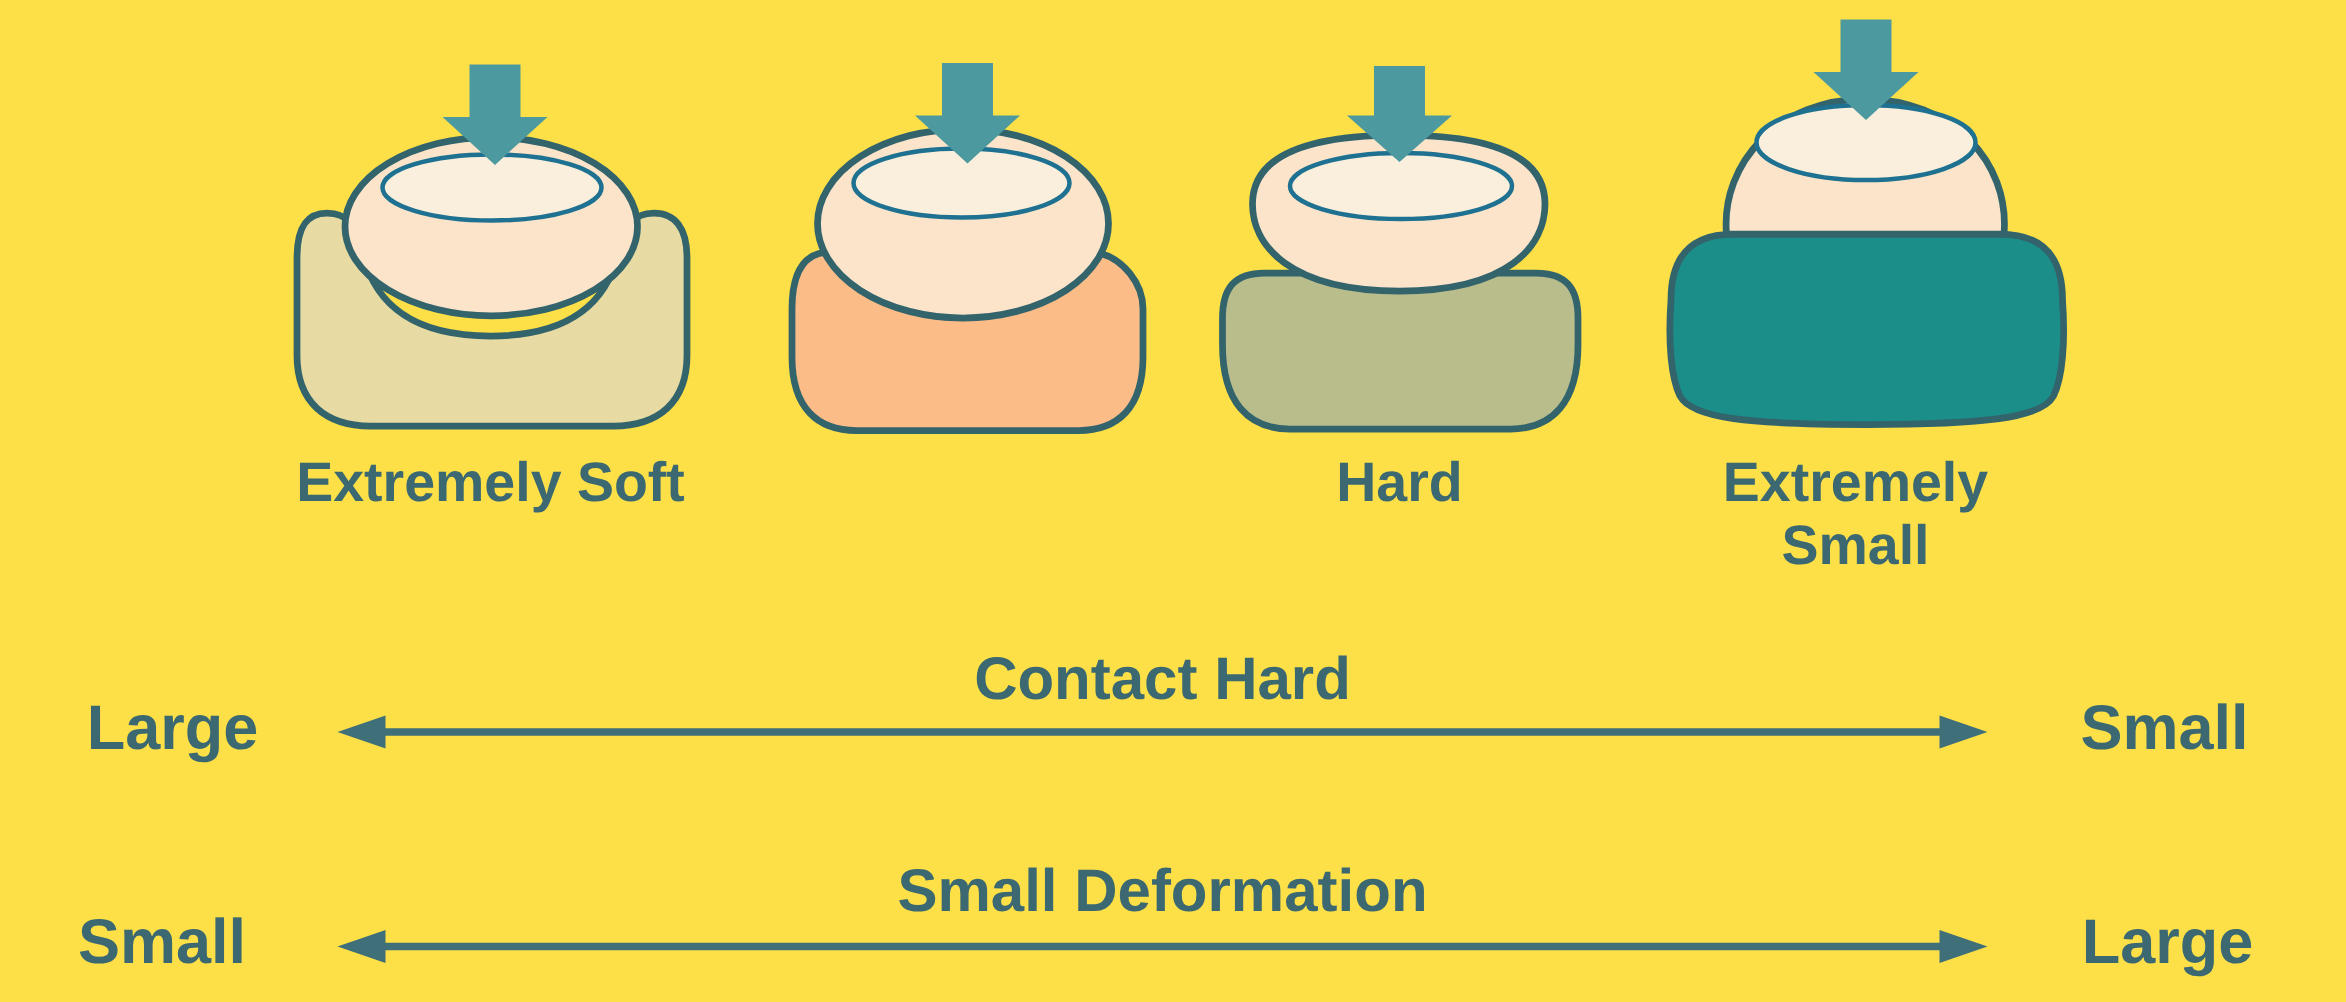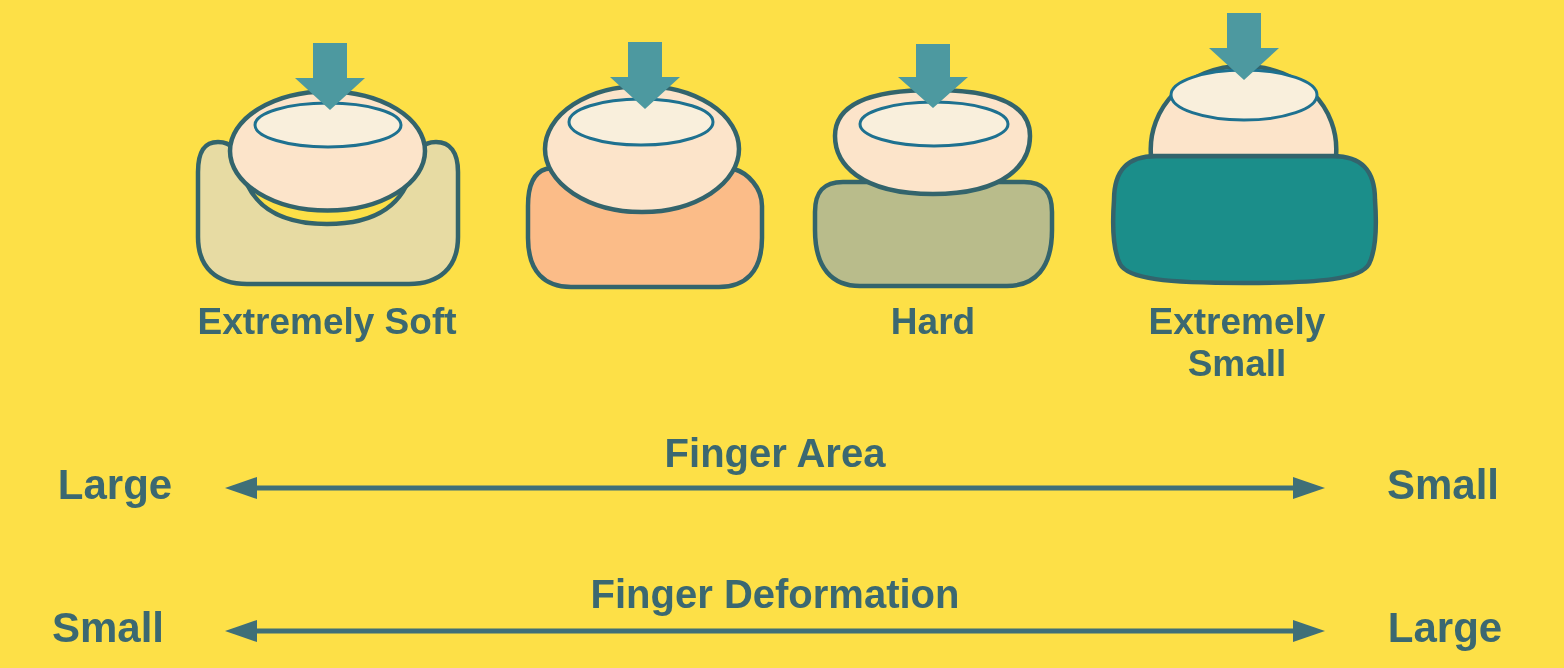--- a/index.html
+++ b/index.html
@@ -72,30 +72,30 @@
          C 76 283 38 279 30 264 C 24 252 22 228 24 200 Z"></path>
     <path class="finger" d="M 61 156 C 57 108 97 66 153 66 C 211 66 250 108 246 156 L 61 156 Z"></path>
     <ellipse class="nail" cx="154" cy="95" rx="73" ry="25"></ellipse>
     <path class="press" d="M 137 13 L 171 13 L 171 48 L 189 48 L 154 80 L 119 48 L 137 48 Z"></path>
   </svg>
 
   <div class="fig-label" style="left:187px;">Extremely Soft</div>
   <div class="fig-label" style="left:793px;">Hard</div>
   <div class="fig-label" style="left:1097px;">Extremely Small</div>
 
-  <div class="axis-title" style="left:565px;top:431px;">Finger Area</div>
+  <div class="axis-title" style="left:565px;top:431px;">Contact Hard</div>
   <div class="axis-end" style="left:40px;top:461px;">Large</div>
   <div class="axis-end" style="left:1368px;top:461px;">Small</div>
   <svg class="axis-svg" style="top:470px;" viewBox="0 0 1204 36">
     <line class="axisline" x1="120" y1="18" x2="1170" y2="18"></line>
     <path class="axishead" d="M 95 18 L 127 7 L 127 29 Z"></path>
     <path class="axishead" d="M 1195 18 L 1163 7 L 1163 29 Z"></path>
   </svg>
 
-  <div class="axis-title" style="left:565px;top:572px;">Finger Deformation</div>
+  <div class="axis-title" style="left:565px;top:572px;">Small Deformation</div>
   <div class="axis-end" style="left:33px;top:604px;">Small</div>
   <div class="axis-end" style="left:1370px;top:604px;">Large</div>
   <svg class="axis-svg" style="top:613px;" viewBox="0 0 1204 36">
     <line class="axisline" x1="120" y1="18" x2="1170" y2="18"></line>
     <path class="axishead" d="M 95 18 L 127 7 L 127 29 Z"></path>
     <path class="axishead" d="M 1195 18 L 1163 7 L 1163 29 Z"></path>
   </svg>
 
 </div>
 

